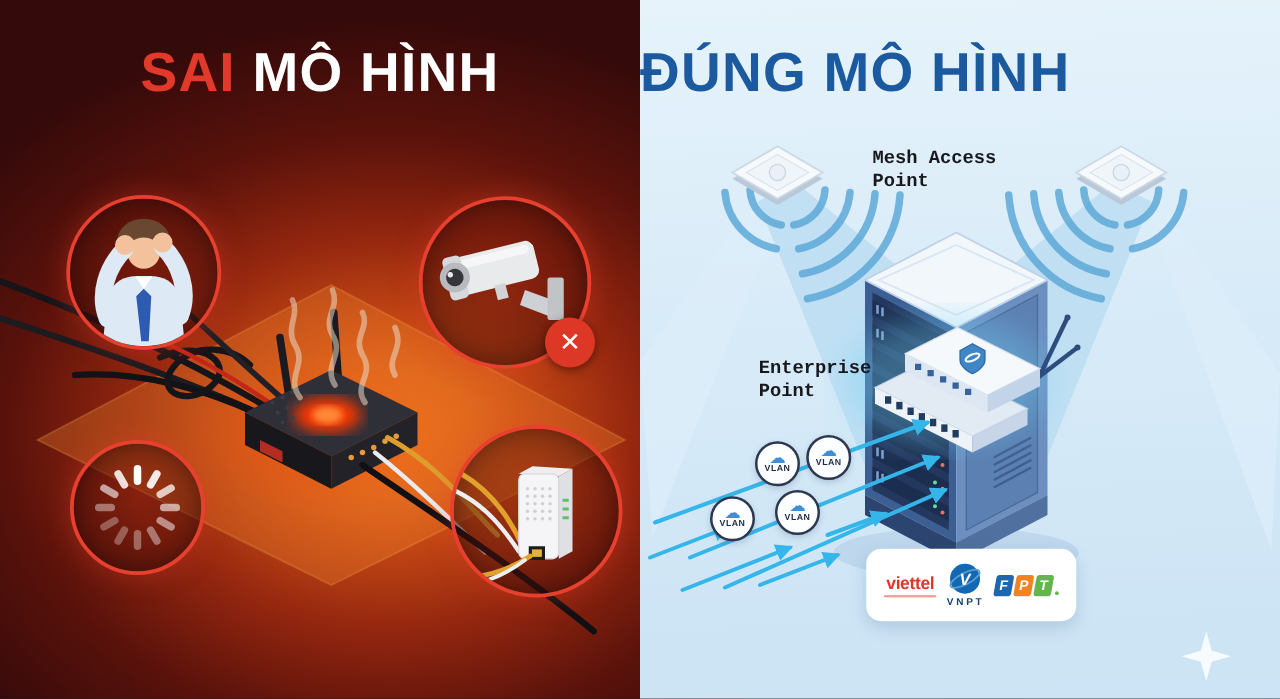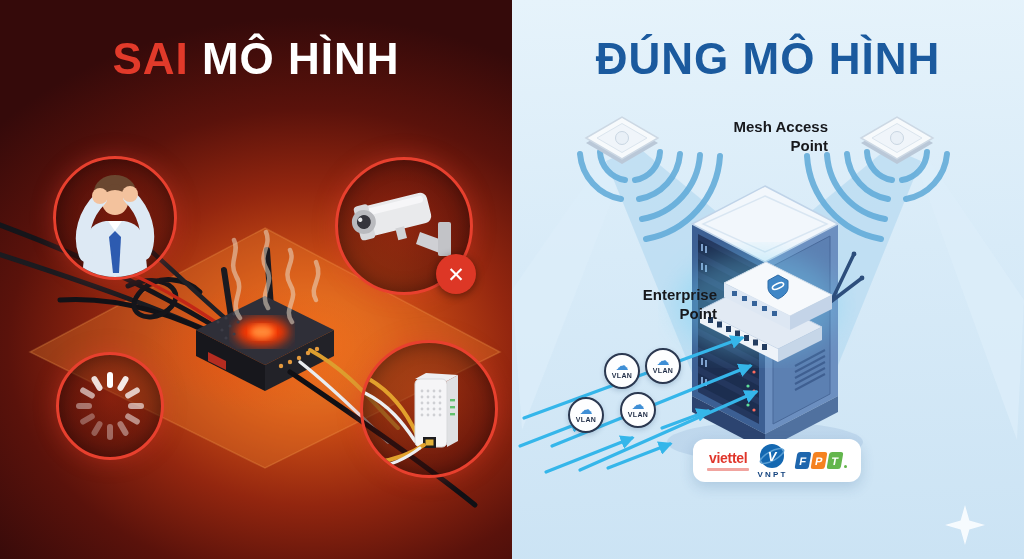--- a/index.html
+++ b/index.html
@@ -42,39 +42,39 @@
     width:6px;height:16px;border-radius:3px;background:#fff;
     transform:rotate(calc(var(--i)*30deg)) translateY(-26px);
   }
   .art{position:absolute;left:0;top:0;}
   
   .panel-right{
     position:absolute;left:512px;top:0;width:512px;height:559px;overflow:hidden;
     background:linear-gradient(178deg,#e6f3fb 0%,#d8ebf8 45%,#cbe3f4 100%);
   }
   .title-right{
-    position:absolute;left:0;top:34px;width:512px;text-align:center;
+    position:absolute;left:0;top:34px;width:512px;
     font-size:44px;font-weight:800;letter-spacing:1px;color:#1b5a9e;
   }
   .diagram-label{
-    position:absolute;text-align:right;color:#17181c;
-    font-size:15px;font-weight:700;line-height:1.25;
+    position:absolute;text-align:left;color:#17181c;
+    font-size:15px;font-weight:700;line-height:1.25;font-family:Liberation Mono, monospace;
   }
   .label-mesh{left:186px;top:118px;width:130px;}
   .label-router{left:95px;top:286px;width:110px;}
   .vlan-badge{
     position:absolute;width:36px;height:36px;border-radius:50%;
     background:#fdfeff;border:2px solid #2b3850;box-sizing:border-box;
     display:flex;flex-direction:column;align-items:center;justify-content:center;
     box-shadow:0 2px 5px rgba(50,90,130,.25);
   }
   .vlan-badge .cloud{font-size:13px;line-height:.8;color:#3f8fd6;margin-top:-2px;}
   .vlan-badge .vlabel{font-size:7px;font-weight:800;letter-spacing:.4px;color:#1d2b45;}
   .logo-card{
-    position:absolute;left:181px;top:439px;width:168px;height:43px;border-radius:12px;
+    position:absolute;left:181px;top:439px;width:168px;height:58px;border-radius:12px;
     background:#fff;box-shadow:0 5px 14px rgba(40,90,140,.20);
     display:flex;align-items:center;justify-content:space-evenly;padding:0 6px;box-sizing:border-box;
   }
   .viettel{display:flex;flex-direction:column;align-items:center;}
   .viettel .vt-name{font-size:14px;font-weight:800;letter-spacing:-.3px;color:#e0362b;}
   .viettel .vt-tagline{width:42px;height:2.5px;border-radius:1px;background:rgba(224,54,43,.45);margin-top:2px;}
   .vnpt{display:flex;flex-direction:column;align-items:center;gap:1px;}
   .vnpt .vnpt-name{font-size:8px;font-weight:800;letter-spacing:2.2px;color:#12427e;}
   .fpt{display:flex;align-items:flex-end;gap:2px;}
   .fpt .blk{

